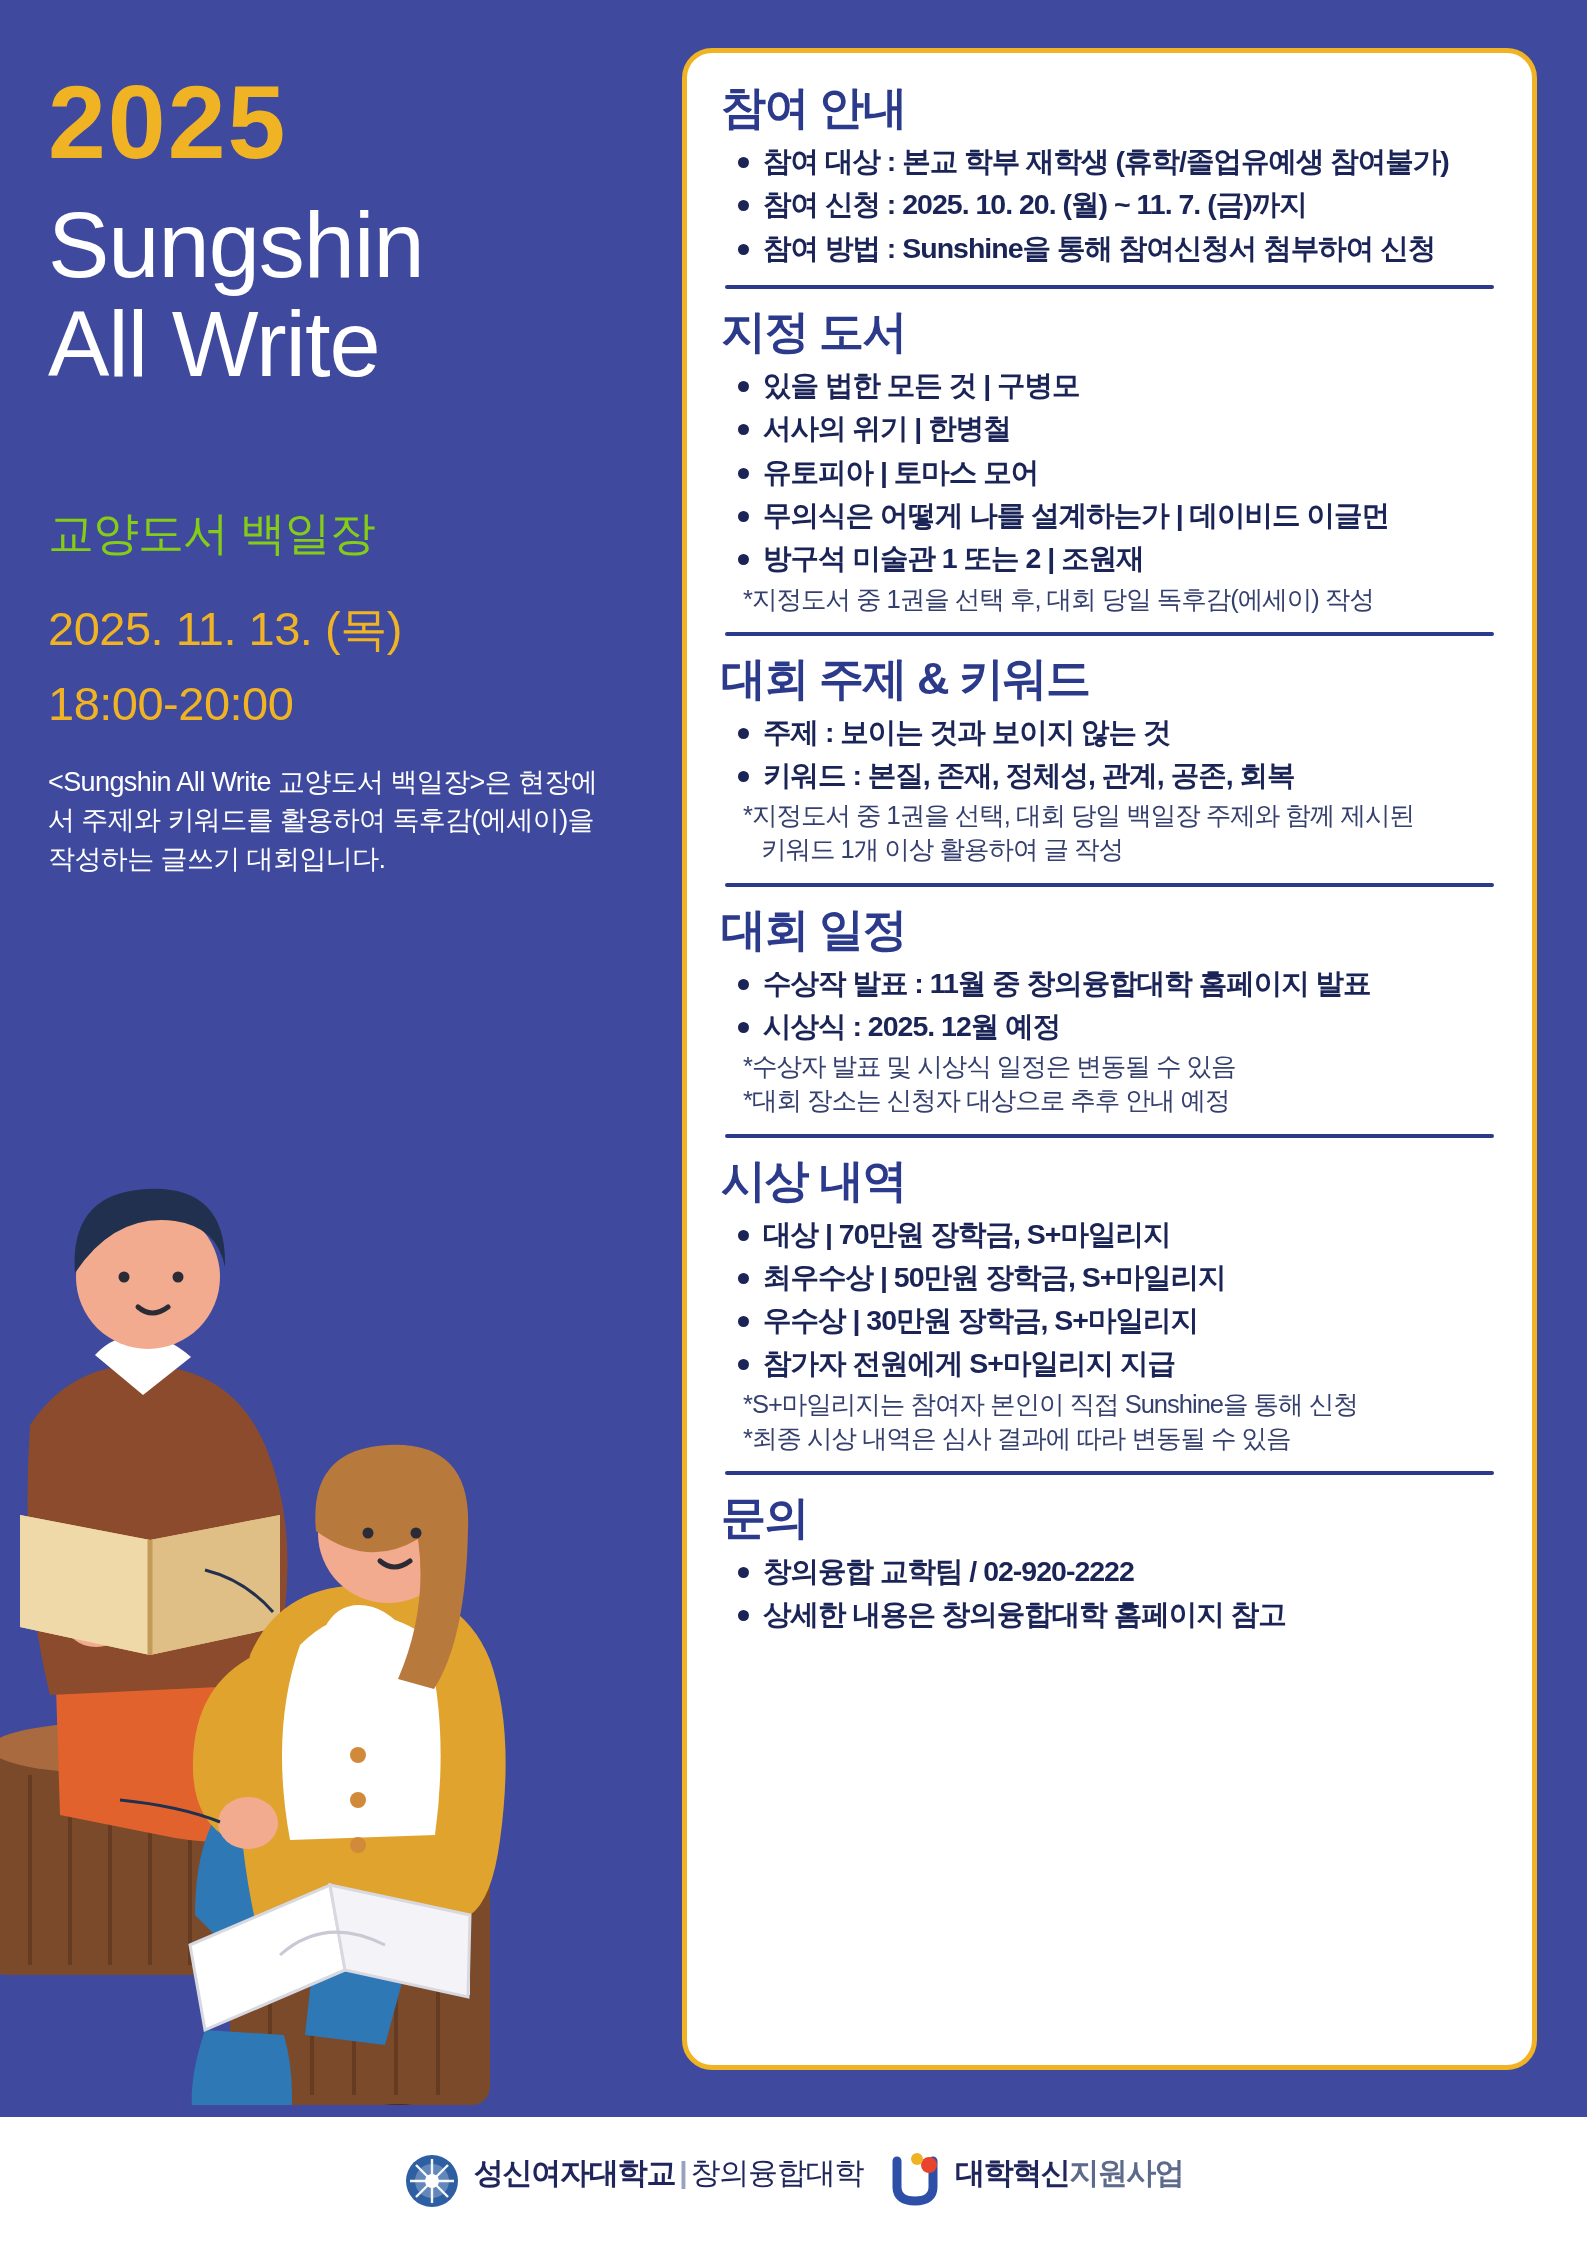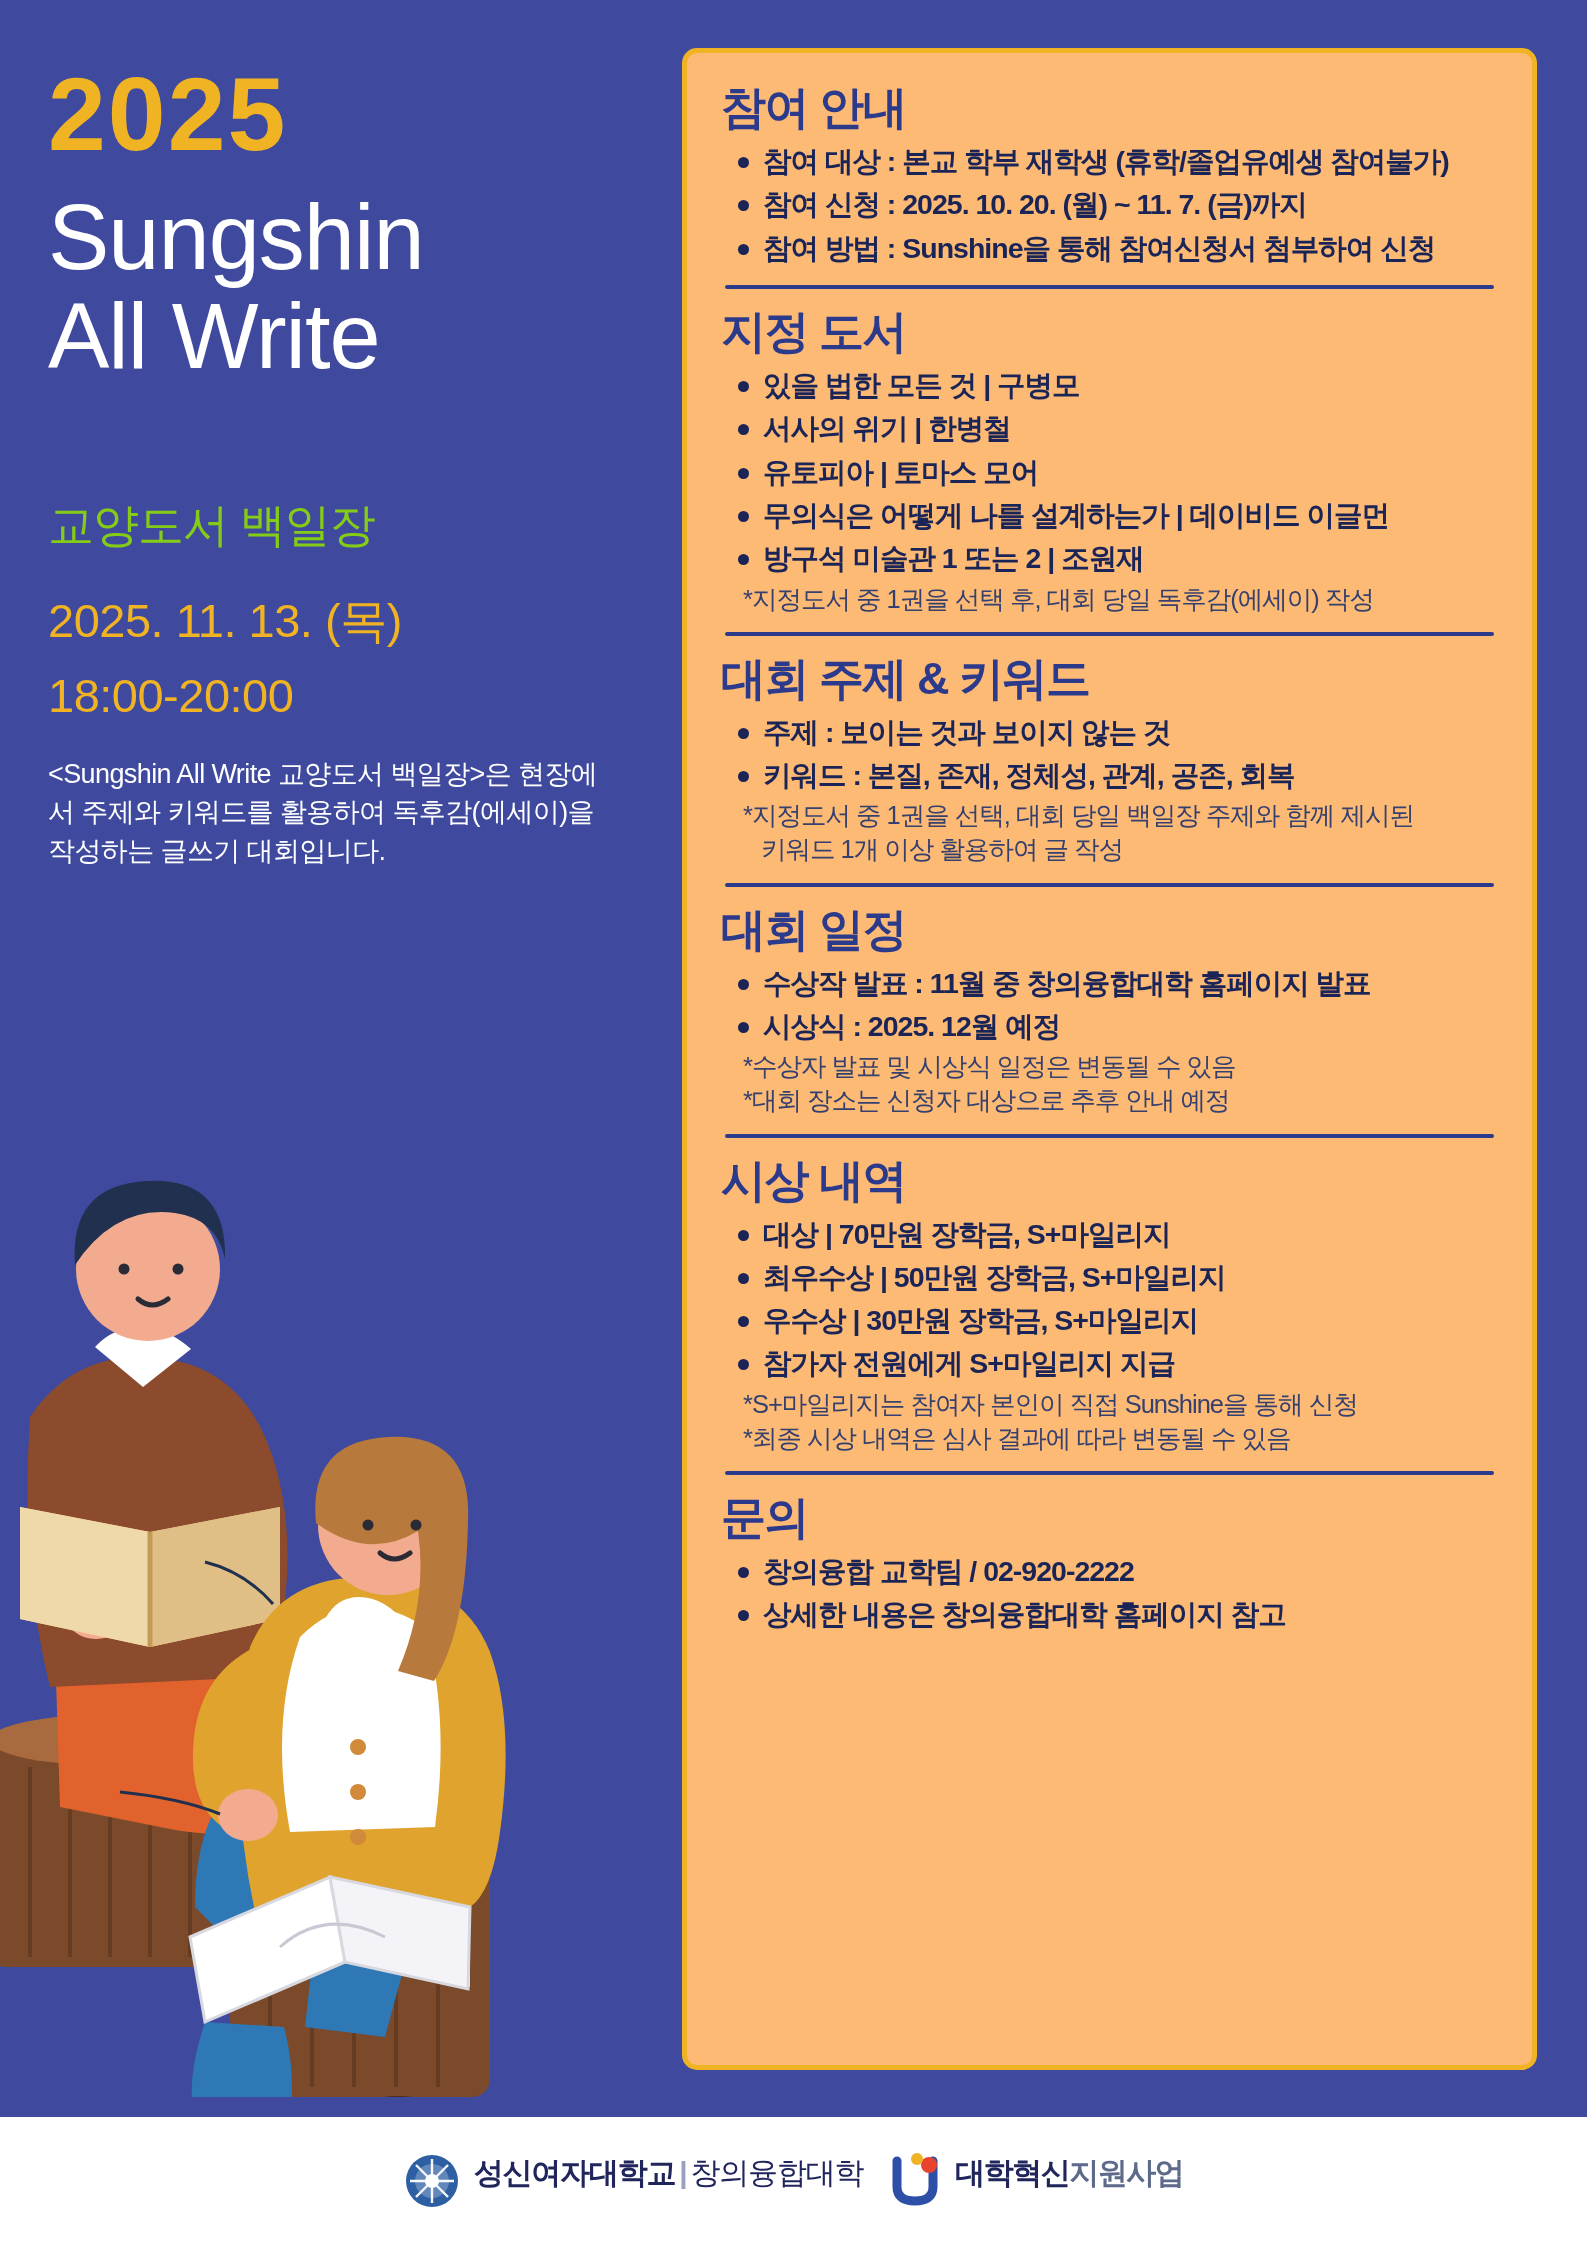--- a/index.html
+++ b/index.html
@@ -35,21 +35,21 @@
     align-items: center;
     justify-content: center;
     gap: 26px;
     z-index: 40;
   }
 
   
   #left-col {
     position: absolute;
     left: 0;
-    top: 0;
+    top: 8px;
     width: 660px;
     height: 2097px;
     z-index: 10;
     padding-left: 16px;
   }
 
   .title-year {
     position: absolute;
     left: 48px;
     top: 62px;
@@ -116,23 +116,23 @@
     height: 1150px;
   }
 
   
   #info-card {
     position: absolute;
     left: 682px;
     top: 48px;
     width: 855px;
     height: 2022px;
-    background: #fdba74;
+    background: #ffffff;
     border: 5px solid #f0b323;
-    border-radius: 15px;
+    border-radius: 30px;
     box-sizing: border-box;
     padding: 28px 34px 24px 34px;
     z-index: 20;
     overflow: hidden;
   }
 
   .section { margin-bottom: 6px; }
 
   .section h2 {
     margin: 0 0 6px 0;

